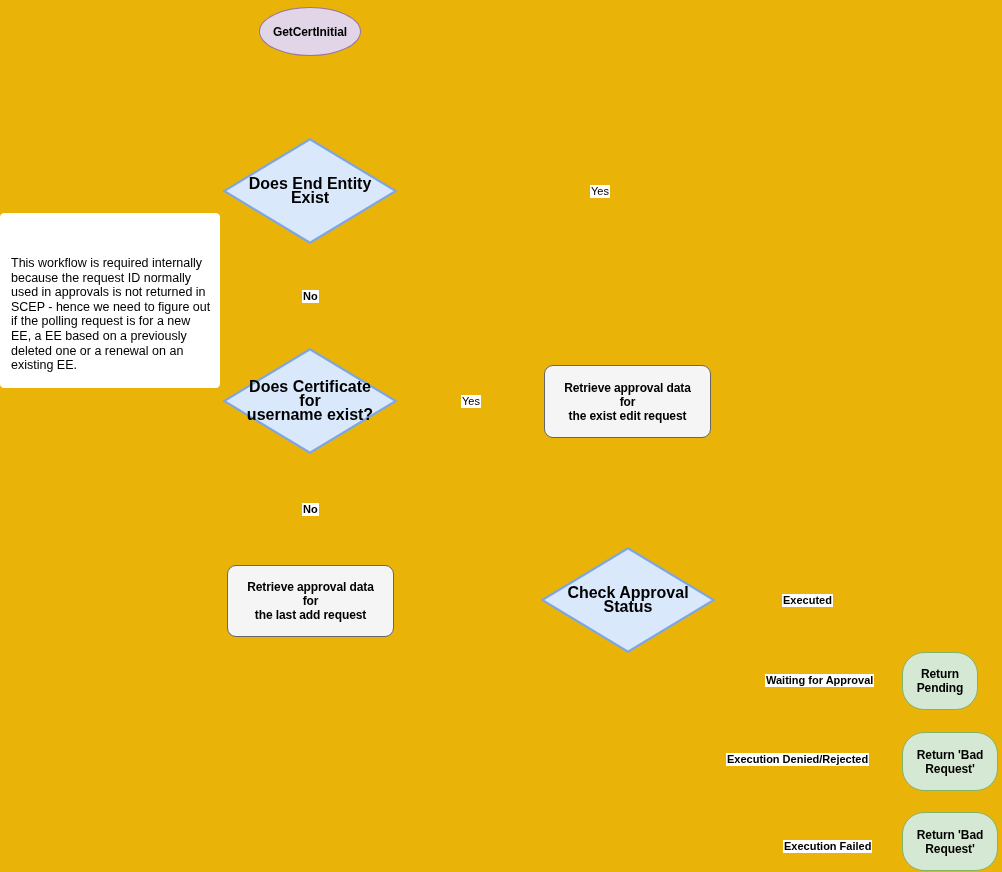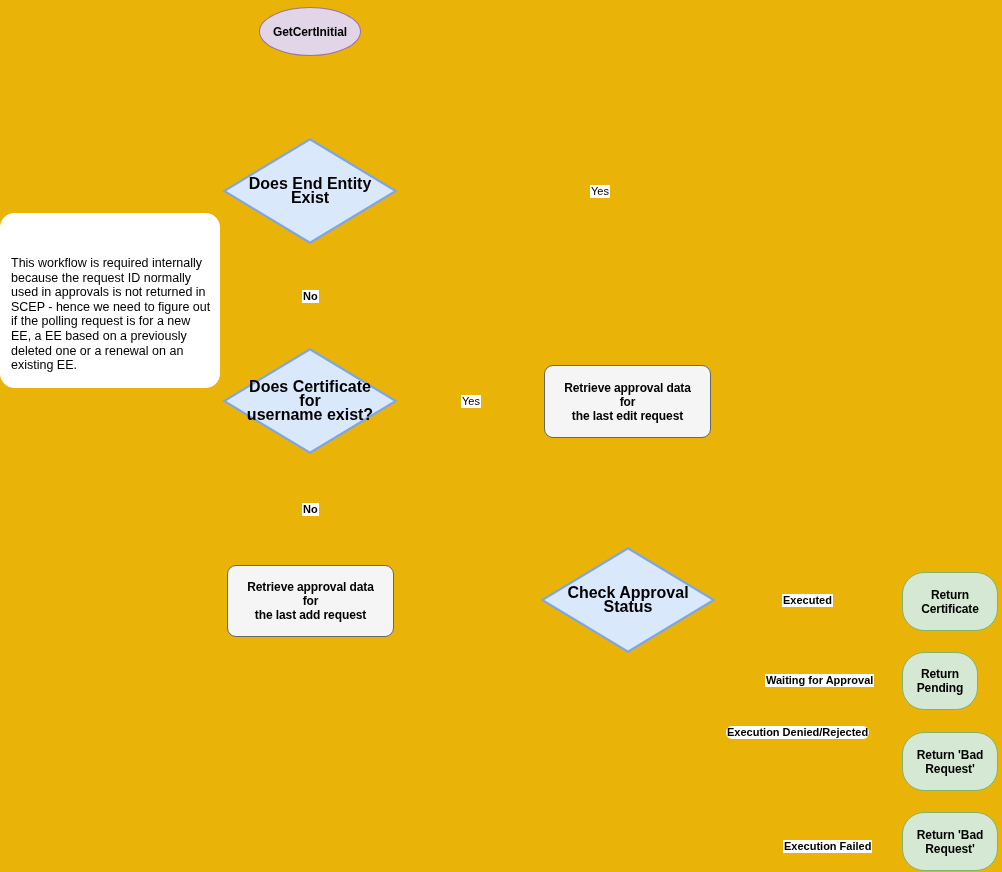--- a/index.html
+++ b/index.html
@@ -76,21 +76,21 @@
     border-radius: 22px;
     padding: 4px 8px;
   }
 
   
   .note-box {
     position: absolute;
     box-sizing: border-box;
     background: #ffffff;
     border: 1px solid #ffffff;
-    border-radius: 14px;
+    border-radius: 4px;
     color: #000000;
     font-size: 12.5px;
     line-height: 14.6px;
     font-weight: normal;
     padding: 0;
     overflow: hidden;
   }
   .note-box .note-text {
     position: absolute;
     left: 10px;
@@ -142,37 +142,31 @@
   <div class="diamond-wrap" style="left:541px; top:547px; width:174px; height:106px;">
     <svg class="shape" viewBox="0 0 174 106" preserveAspectRatio="none">
       <polygon points="87,1.2 172.8,53 87,104.8 1.2,53" fill="#dae8fc" stroke="#7ea6e0" stroke-width="2.2"></polygon>
     </svg>
     <div class="dlabel">Check Approval Status</div>
   </div>
 
   <div class="node process-box" style="left:544px; top:365px; width:167px; height:73px;">
     <div>
       <div>Retrieve approval data for</div>
-      <div>the last edit request</div>
+      <div>the exist edit request</div>
     </div>
   </div>
 
   <div class="node process-box" style="left:227px; top:565px; width:167px; height:72px;">
     <div>
       <div>Retrieve approval data for</div>
       <div>the last add request</div>
     </div>
   </div>
 
-  <div class="node terminal-pill" style="left:902px; top:572px; width:96px; height:59px;">
-    <div>
-      <div>Return</div>
-      <div>Certificate</div>
-    </div>
-  </div>
 
   <div class="node terminal-pill" style="left:902px; top:652px; width:76px; height:58px;">
     <div>
       <div>Return Pending</div>
     </div>
   </div>
 
   <div class="node terminal-pill" style="left:902px; top:732px; width:96px; height:59px;">
     <div>
       <div>Return 'Bad</div>
@@ -196,17 +190,17 @@
   <div class="edge-label bold" style="left:302px; top:290px;">No</div>
 
   <div class="edge-label plain" style="left:461px; top:395px;">Yes</div>
 
   <div class="edge-label bold" style="left:302px; top:503px;">No</div>
 
   <div class="edge-label bold" style="left:782px; top:594px;">Executed</div>
 
   <div class="edge-label bold" style="left:765px; top:674px;">Waiting for Approval</div>
 
-  <div class="edge-label bold" style="left:726px; top:726px;border-radius:6px;">Execution Denied/Rejected</div>
+  <div class="edge-label bold" style="left:726px; top:753px;">Execution Denied/Rejected</div>
 
   <div class="edge-label bold" style="left:783px; top:830px;margin-top:10px;">Execution Failed</div>
 
 </div>
 
 </body></html>

